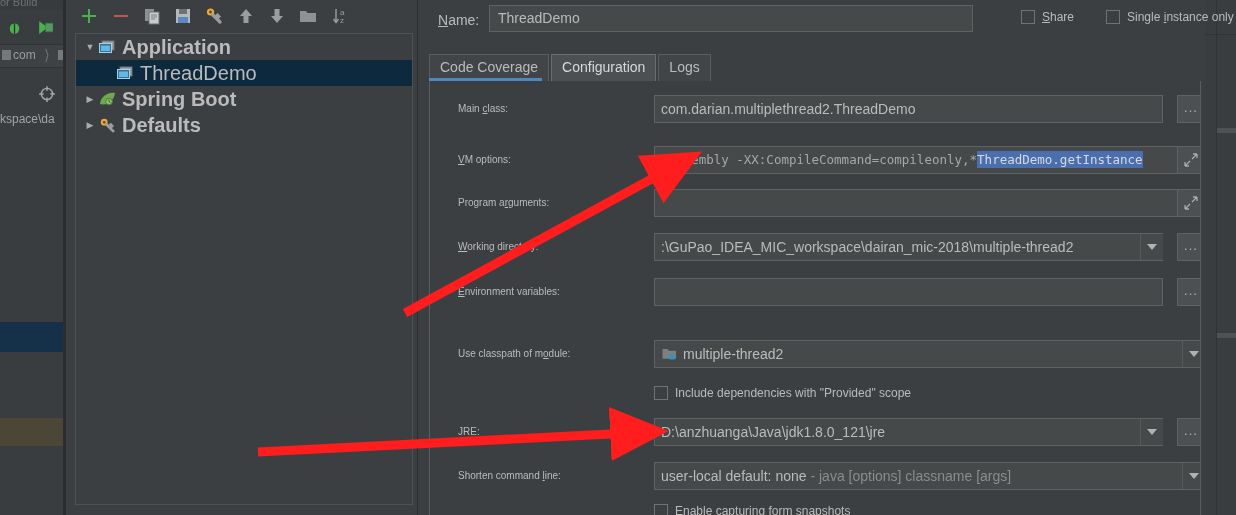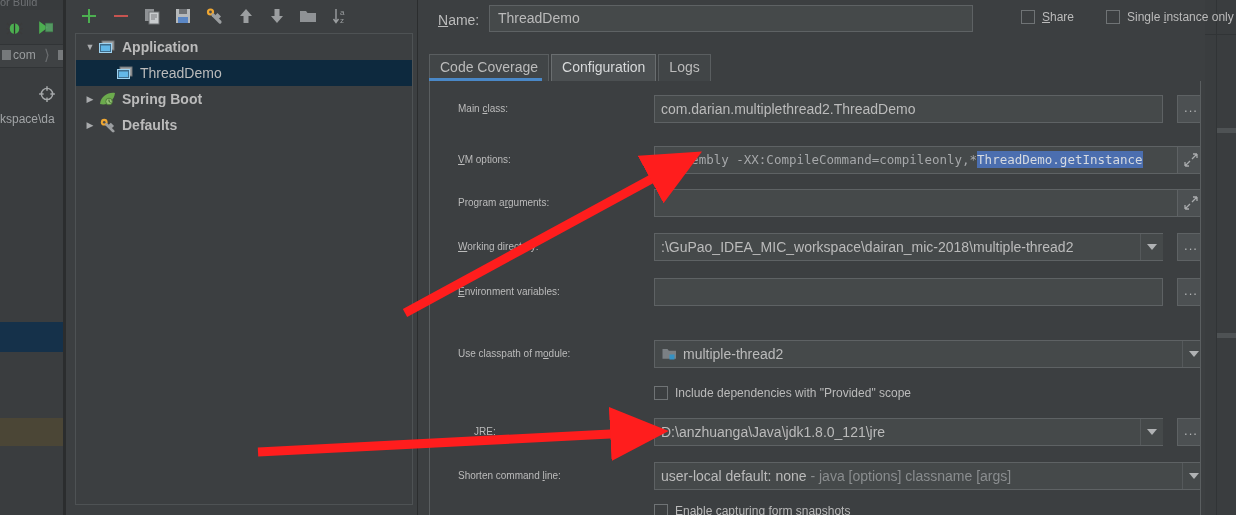--- a/index.html
+++ b/index.html
@@ -143,21 +143,21 @@
   }
   .tree-row.selected { background: #0d293e; }
   .tree-arrow {
     width: 16px; display: inline-flex; align-items: center; justify-content: center;
     color: #a9abad; font-size: 9px;
   }
   .tree-icon {
     width: 18px; height: 16px; margin-right: 6px;
     display: inline-flex; align-items: center; justify-content: center;
   }
-  .tree-label { font-size: 14px; color: #bbbbbb; }
+  .tree-label { font-size: 20px; color: #bbbbbb; }
   .tree-row.bold .tree-label { font-weight: bold; }
   .tree-row.child { padding-left: 40px; }
 
   
   .content {
     position: absolute; left: 352px; top: 0;
     width: 787px; height: 515px;
   }
 
   .name-row {
@@ -541,21 +541,21 @@
         </svg>
         <div class="combo-arrow" style="left:752px; top:260px;">
             <i></i>
           </div>
 
         <div class="cb-wrap" style="left:224px; top:305px;">
           <span class="cbox"></span>
           <span>Include dependencies with "Provided" scope</span>
         </div>
 
-        <div class="flabel" style="left:44px; top:345px;">JRE:</div>
+        <div class="flabel" style="left:28px; top:345px;">JRE:</div>
         <div class="fld" style="left:224px; top:337px; width:509px; padding-right:26px;">D:\anzhuanga\Java\jdk1.8.0_121\jre</div>
         <div class="combo-arrow" style="left:710px; top:338px;">
             <i></i>
           </div>
         <div class="btn-dots" style="left:747px; top:337px;">...</div>
 
         <div class="flabel" style="left:28px; top:389px;">Shorten command <u class="mn">l</u>ine:</div>
         <div class="fld" style="left:224px; top:381px; width:551px;">
           <span>user-local default: none</span><span class="hint"> - java [options] classname [args]</span>
         </div>

